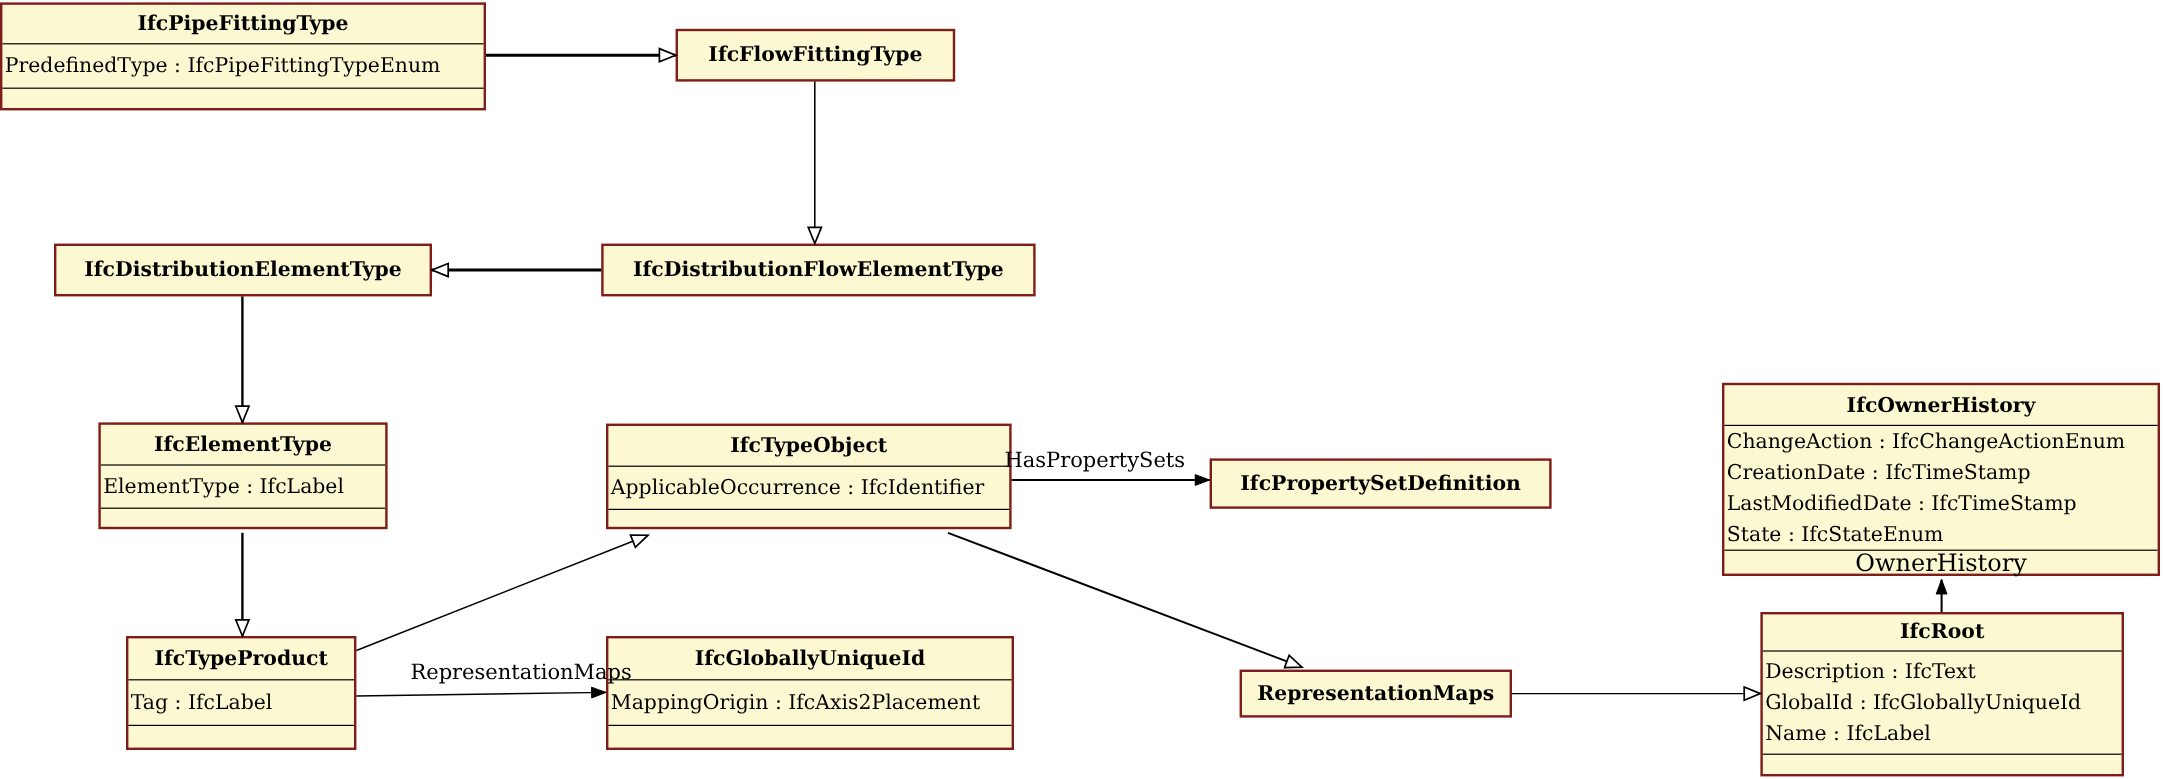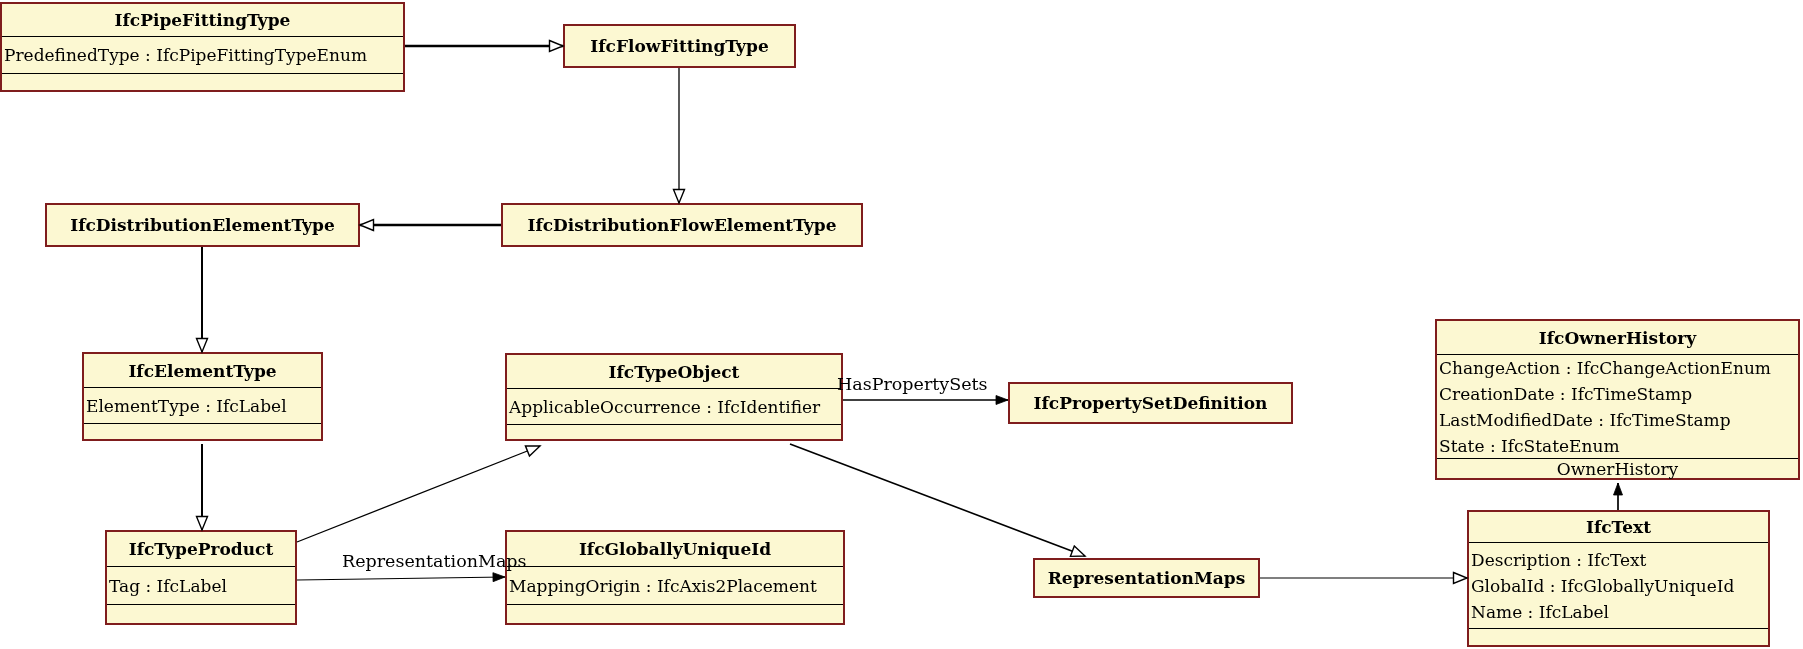--- a/index.html
+++ b/index.html
@@ -31,21 +31,21 @@
   .attr{
     font-size:17px;line-height:26px;white-space:nowrap;
   }
   .cls-empty{
     border-top:1.4px solid #000;
     box-sizing:border-box;
   }
   .cls-footer{
     border-top:1.4px solid #000;
     display:flex;align-items:center;justify-content:center;
-    font-size:17px;white-space:nowrap;
+    font-size:20px;white-space:nowrap;
     box-sizing:border-box;
   }
   .edge-label{
     position:absolute;
     font-size:17.5px;
     white-space:nowrap;
   }
   #edges{
     position:absolute;left:0;top:0;
     pointer-events:none;
@@ -121,21 +121,21 @@
       <div class="attr">MappingOrigin : IfcAxis2Placement</div>
     </div>
     <div class="cls-empty" style="height:19px;"></div>
   </div>
 
   <div class="cls" style="left:1033px;top:558px;width:227px;">
     <div class="cls-title" style="height:36px;">RepresentationMaps</div>
   </div>
 
   <div class="cls" style="left:1467px;top:510px;width:303px;">
-    <div class="cls-title" style="height:30px;">IfcText</div>
+    <div class="cls-title" style="height:30px;">IfcRoot</div>
     <div class="cls-attrs" style="height:86px;">
       <div class="attr">Description : IfcText</div>
       <div class="attr">GlobalId : IfcGloballyUniqueId</div>
       <div class="attr">Name : IfcLabel</div>
     </div>
     <div class="cls-empty" style="height:17px;"></div>
   </div>
 
   <div class="edge-label" style="left:837px;top:374px;">HasPropertySets</div>
   <div class="edge-label" style="left:342px;top:551px;">RepresentationMaps</div>

